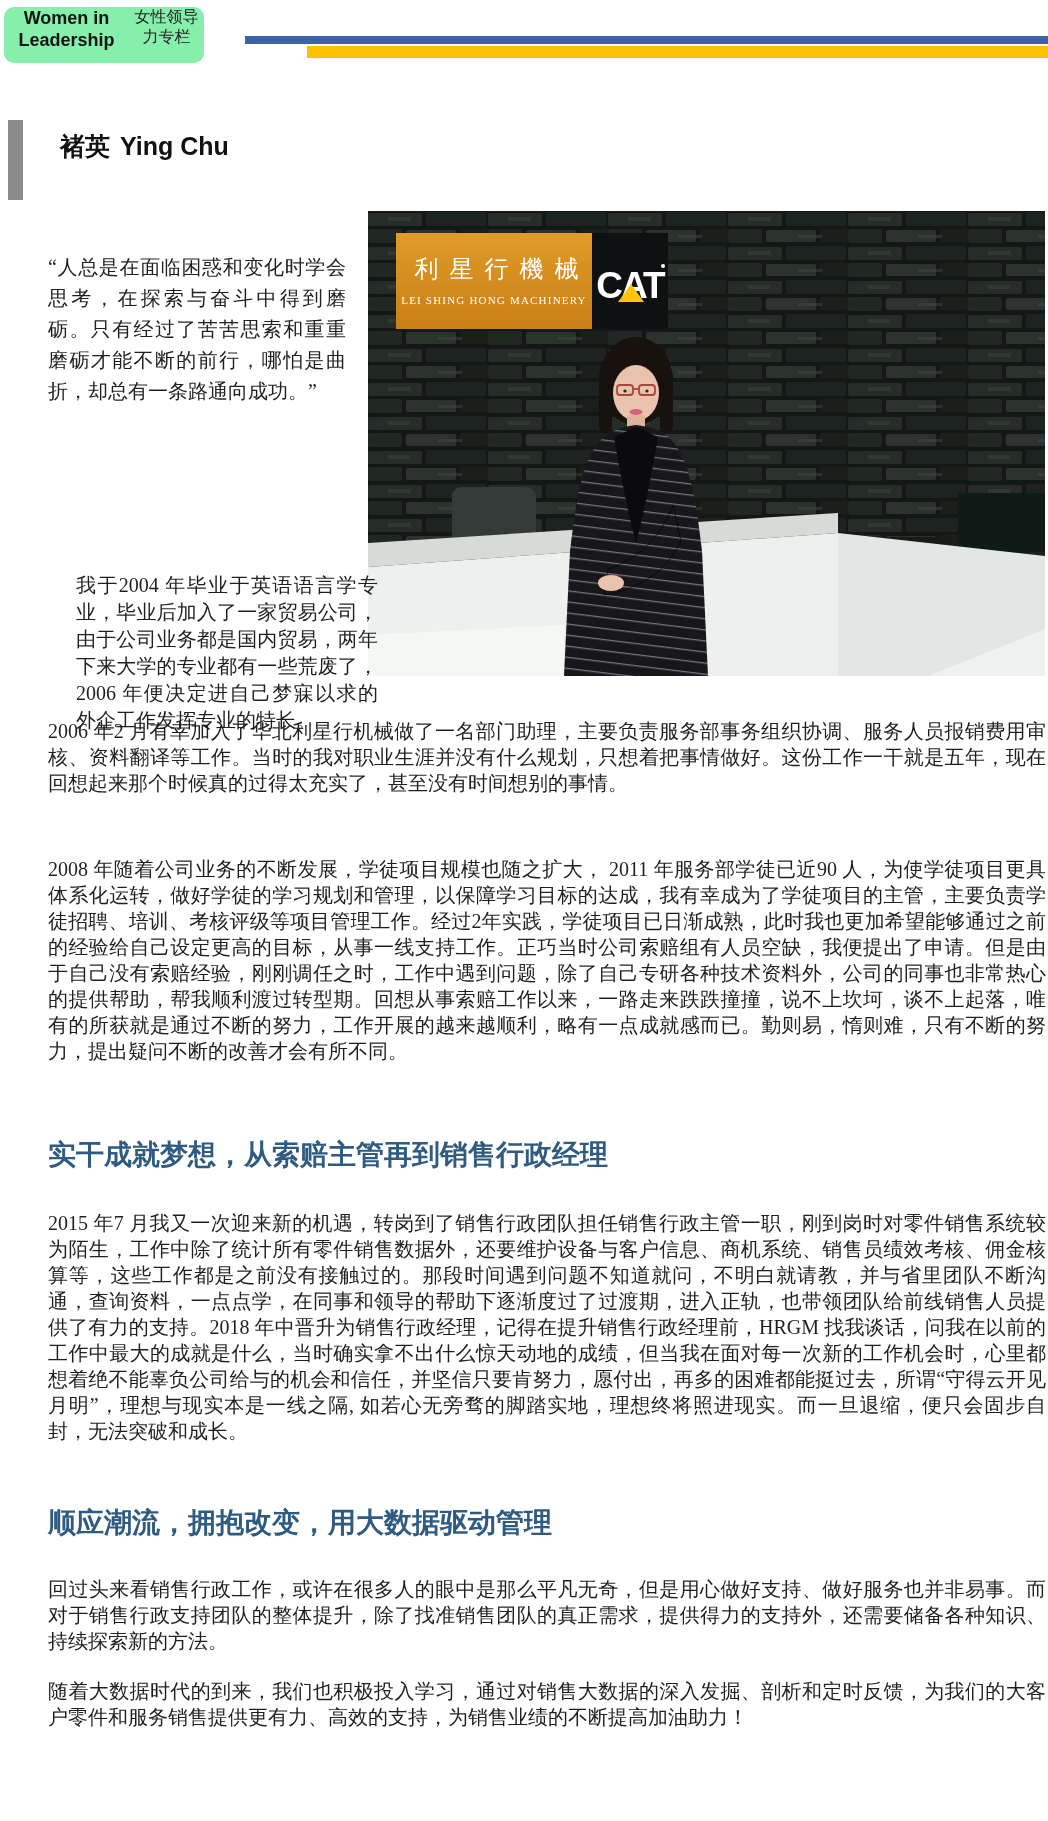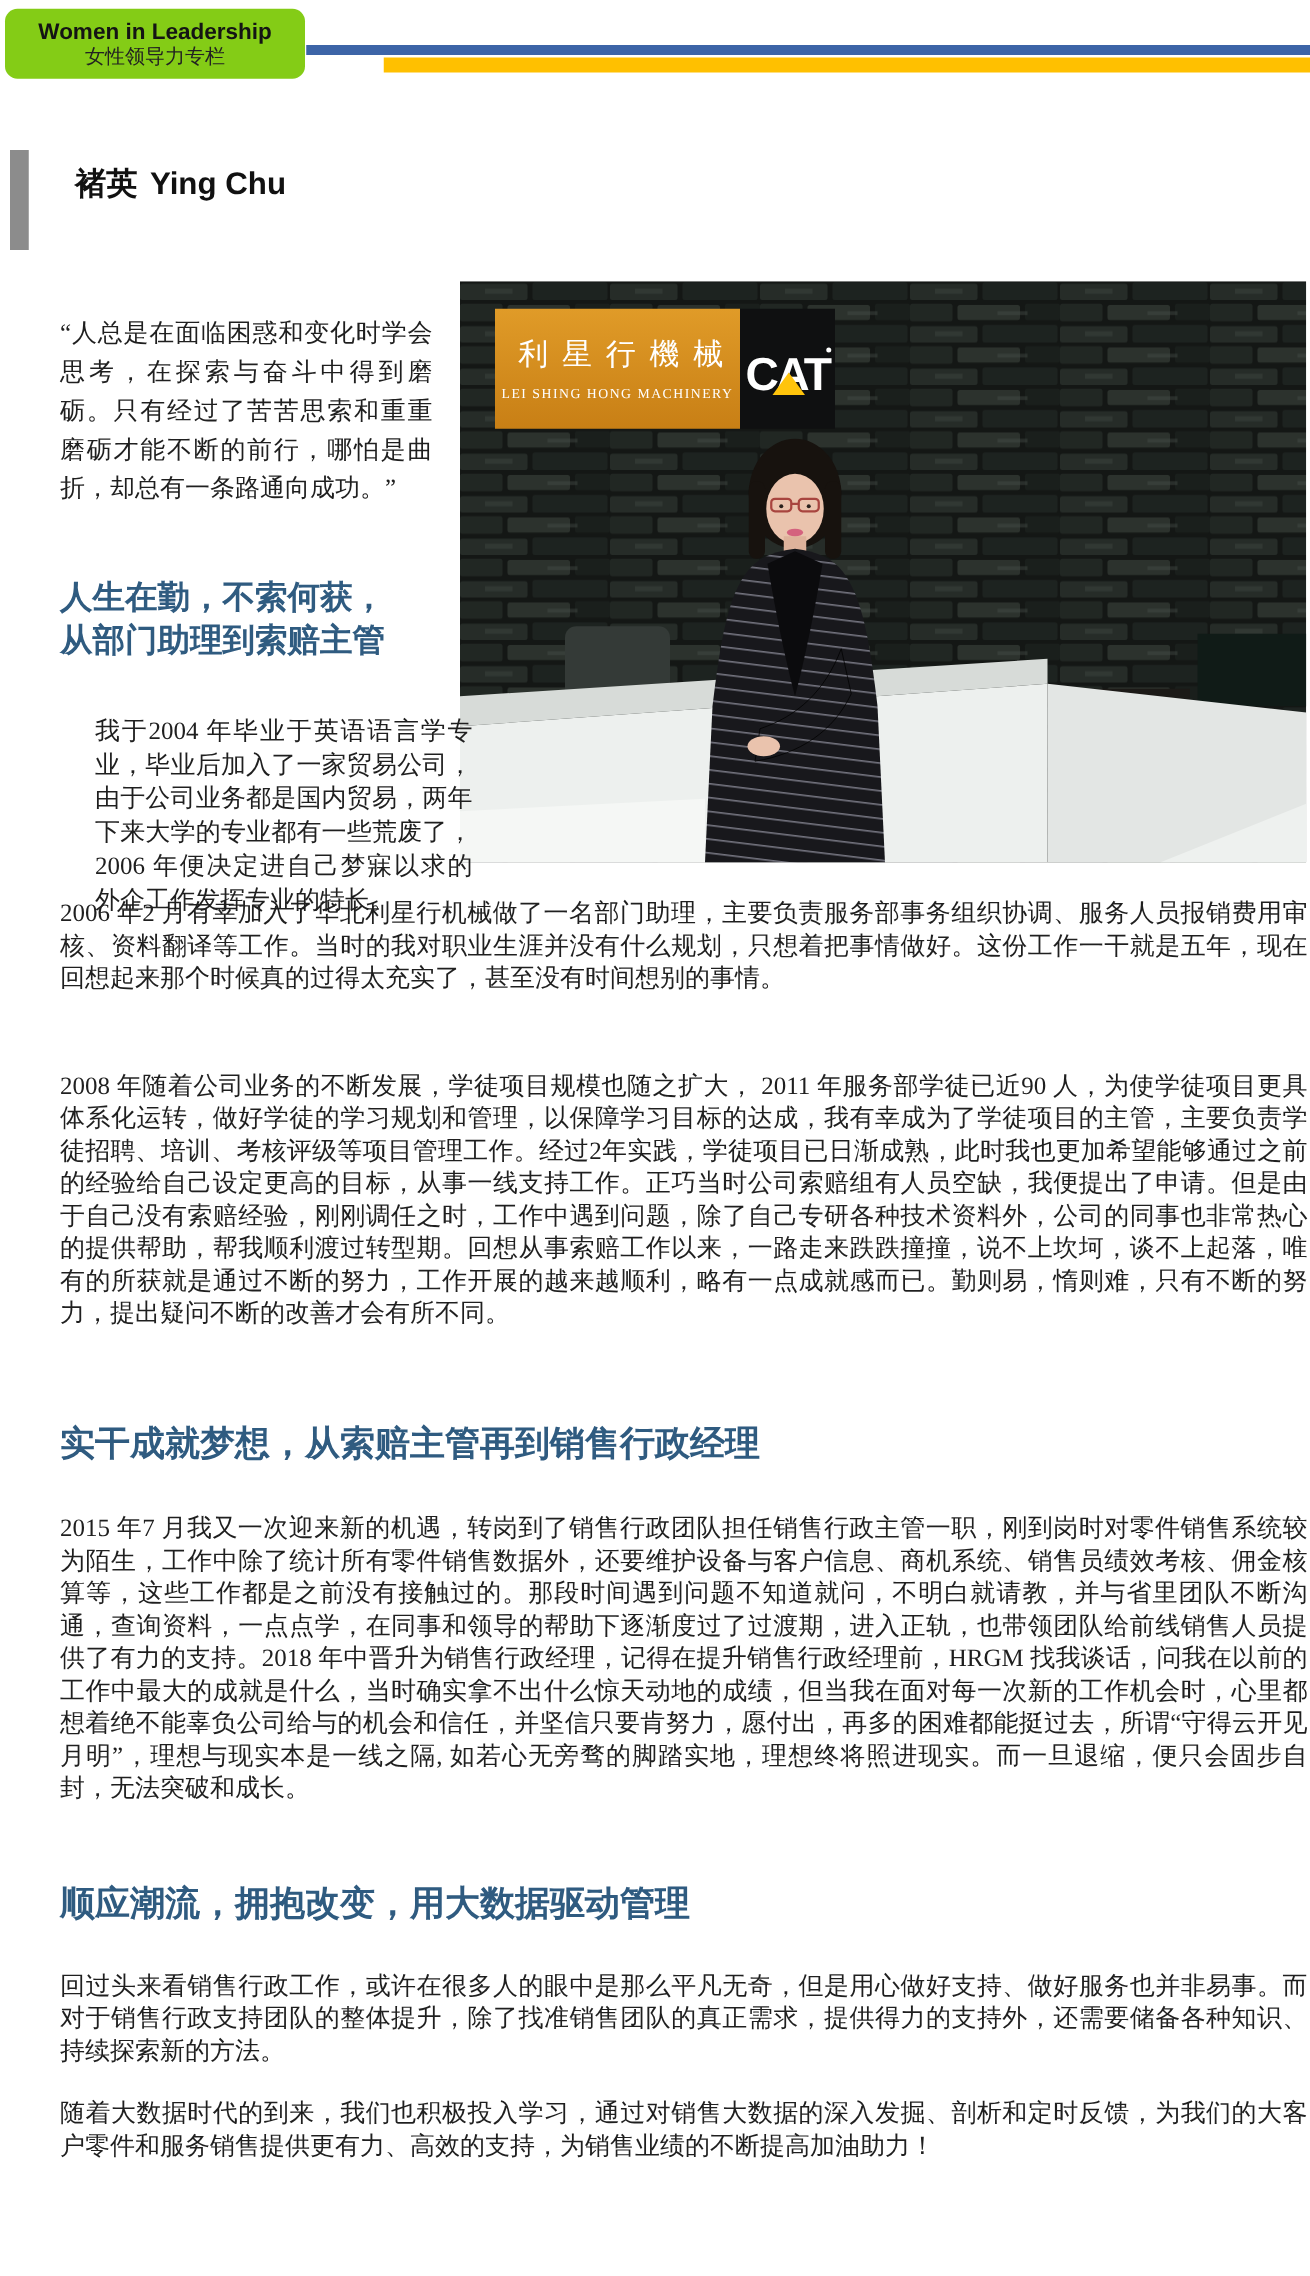--- a/index.html
+++ b/index.html
@@ -2,41 +2,41 @@
 <html><head>
 <meta charset="utf-8">
 <style>
   html,body { margin:0; padding:0; background:#ffffff; }
   .page {
     position:relative; width:1048px; height:1821px; background:#ffffff;
     font-family:"Liberation Serif","DejaVu Serif",serif; color:#1f1f1f; overflow:hidden;
   }
   
   .badge {
-    position:absolute; left:4px; top:7px; width:240px; height:56px;
-    background:#84cc16; border-radius:10px; text-align:center;
-    display:flex; flex-direction:column; justify-content:center;
+    position:absolute; left:4px; top:7px; width:200px; height:56px;
+    background:#86efac; border-radius:10px; text-align:center;
+    display:flex; flex-direction:row; justify-content:center;
   }
   .badge-en { font-family:"Liberation Sans","DejaVu Sans",sans-serif; font-weight:bold; font-size:18px; color:#141414; line-height:22px; }
   .badge-zh { font-size:16px; color:#222; line-height:20px; }
   .bar-blue   { position:absolute; left:245px; top:36px; width:803px; height:8px;  background:#3C64A7; }
   .bar-yellow { position:absolute; left:307px; top:46px; width:741px; height:12px; background:#FFC000; }
   
   .accent { position:absolute; left:8px; top:120px; width:15px; height:80px; background:#8C8C8C; }
   .name { position:absolute; left:48px; top:118px; margin:12px; font-size:25px; color:#111; }
   .name-zh { font-weight:bold; }
   .name-en { font-family:"Liberation Sans","DejaVu Sans",sans-serif; font-weight:bold; margin-left:10px; }
   .jobtitle { position:absolute; left:48px; top:163px; font-size:20px; font-weight:bold; color:#111; }
   
   .quote   { position:absolute; left:48px; top:252px; width:298px; font-size:20px; line-height:31px; text-align:justify; }
   .h-blue  { margin:0; font-weight:bold; color:#2F5B80; }
   .h1-pos  { position:absolute; left:48px; top:460px; width:320px; font-size:26px; line-height:35px; }
   .colpara { position:absolute; left:48px; top:572px; width:302px; font-size:20px; line-height:27px; text-align:justify;margin-left:28px; }
   
-  .photo { position:absolute; left:368px; top:225px; width:677px; height:529px; margin:0; }
+  .photo { position:absolute; left:368px; top:211px; width:677px; height:529px; margin:0; }
   
   .para { position:absolute; left:48px; width:998px; font-size:20px; line-height:26px; text-align:justify; }
   .p1-pos { top:718px; }
   .p2-pos { top:856px; }
   .h2-pos { position:absolute; left:48px; top:1136px; font-size:28px; }
   .p3-pos { top:1210px; }
   .h3-pos { position:absolute; left:48px; top:1504px; font-size:28px; }
   .p4-pos { top:1576px; }
   .p5-pos { top:1678px; }
   .p6-pos { top:1758px; }
@@ -125,21 +125,20 @@
         </g>
         <circle cx="257" cy="180" r="1.6" fill="#2a211c"></circle>
         <circle cx="279" cy="180" r="1.6" fill="#2a211c"></circle>
         <ellipse cx="268" cy="201" rx="6.5" ry="3" fill="#d4627e"></ellipse>
       </g>
 
       <polygon points="560,465 677,418 677,465" fill="#eef1ef"></polygon>
     </svg>
   </figure>
 
-  <h2 class="h-blue h1-pos"><span>人生在勤，不索何获，</span><br><span>从部门助理到索赔主管</span></h2>
 
   <div class="colpara">我于2004 年毕业于英语语言学专业，毕业后加入了一家贸易公司，由于公司业务都是国内贸易，两年下来大学的专业都有一些荒废了，2006 年便决定进自己梦寐以求的外企工作发挥专业的特长。</div>
 
   <div class="para p1-pos">2006 年2 月有幸加入了华北利星行机械做了一名部门助理，主要负责服务部事务组织协调、服务人员报销费用审核、资料翻译等工作。当时的我对职业生涯并没有什么规划，只想着把事情做好。这份工作一干就是五年，现在回想起来那个时候真的过得太充实了，甚至没有时间想别的事情。</div>
   <div class="para p2-pos">2008 年随着公司业务的不断发展，学徒项目规模也随之扩大， 2011 年服务部学徒已近90 人，为使学徒项目更具体系化运转，做好学徒的学习规划和管理，以保障学习目标的达成，我有幸成为了学徒项目的主管，主要负责学徒招聘、培训、考核评级等项目管理工作。经过2年实践，学徒项目已日渐成熟，此时我也更加希望能够通过之前的经验给自己设定更高的目标，从事一线支持工作。正巧当时公司索赔组有人员空缺，我便提出了申请。但是由于自己没有索赔经验，刚刚调任之时，工作中遇到问题，除了自己专研各种技术资料外，公司的同事也非常热心的提供帮助，帮我顺利渡过转型期。回想从事索赔工作以来，一路走来跌跌撞撞，说不上坎坷，谈不上起落，唯有的所获就是通过不断的努力，工作开展的越来越顺利，略有一点成就感而已。勤则易，惰则难，只有不断的努力，提出疑问不断的改善才会有所不同。</div>
 
   <h2 class="h-blue h2-pos">实干成就梦想，从索赔主管再到销售行政经理</h2>
   <div class="para p3-pos">2015 年7 月我又一次迎来新的机遇，转岗到了销售行政团队担任销售行政主管一职，刚到岗时对零件销售系统较为陌生，工作中除了统计所有零件销售数据外，还要维护设备与客户信息、商机系统、销售员绩效考核、佣金核算等，这些工作都是之前没有接触过的。那段时间遇到问题不知道就问，不明白就请教，并与省里团队不断沟通，查询资料，一点点学，在同事和领导的帮助下逐渐度过了过渡期，进入正轨，也带领团队给前线销售人员提供了有力的支持。2018 年中晋升为销售行政经理，记得在提升销售行政经理前，HRGM 找我谈话，问我在以前的工作中最大的成就是什么，当时确实拿不出什么惊天动地的成绩，但当我在面对每一次新的工作机会时，心里都想着绝不能辜负公司给与的机会和信任，并坚信只要肯努力，愿付出，再多的困难都能挺过去，所谓“守得云开见月明”，理想与现实本是一线之隔, 如若心无旁骛的脚踏实地，理想终将照进现实。而一旦退缩，便只会固步自封，无法突破和成长。</div>
 
   <h2 class="h-blue h3-pos">顺应潮流，拥抱改变，用大数据驱动管理</h2>

